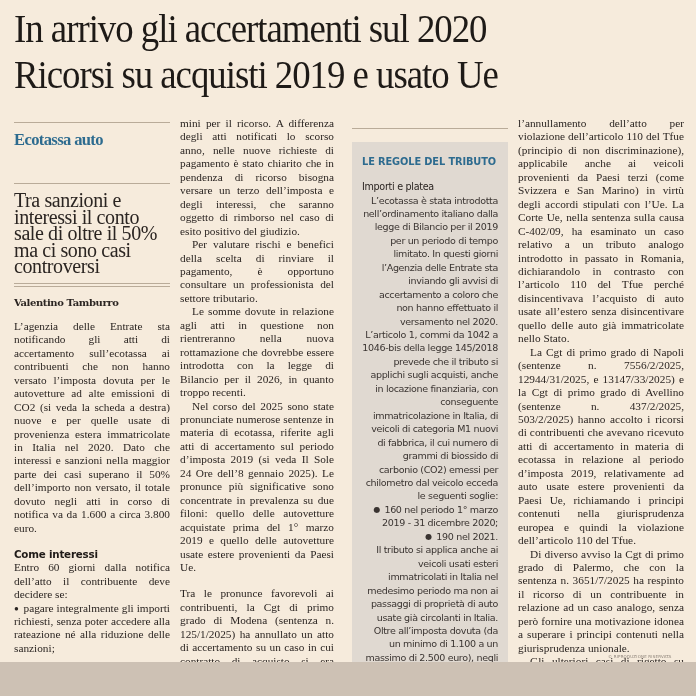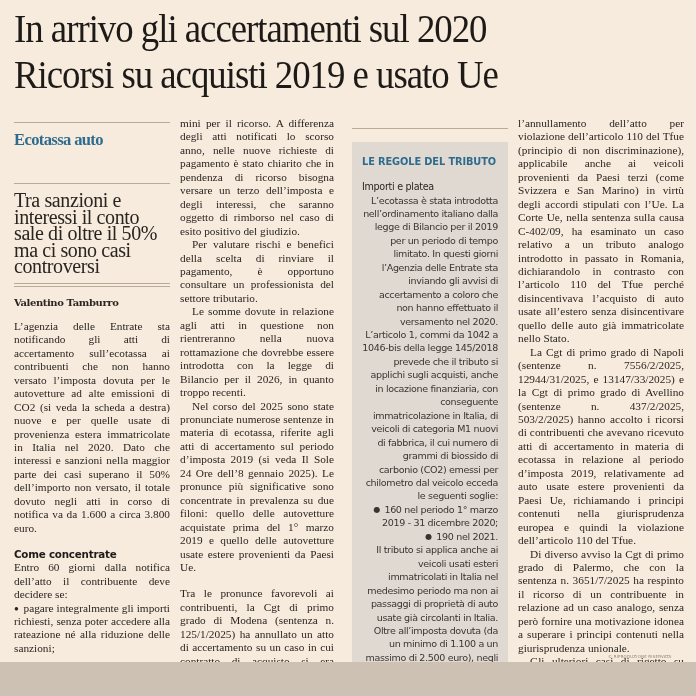--- a/index.html
+++ b/index.html
@@ -97,21 +97,21 @@
 <div class="col col1">
   <div class="rule"></div>
   <div class="kicker">Ecotassa auto</div>
   <div class="rule"></div>
   <div class="summary">Tra sanzioni e interessi il conto sale di oltre il 50% ma ci sono casi controversi</div>
   <div class="rule"></div>
   <div class="rule" style="margin-top:2px"></div>
   <div class="byline">Valentino Tamburro</div>
   <p>L’agenzia delle Entrate sta notificando gli atti di accertamento sull’ecotassa ai contribuenti che non hanno versato l’imposta dovuta per le autovetture ad alte emissioni di CO2 (si veda la scheda a destra) nuove e per quelle usate di provenienza estera immatricolate in Italia nel 2020. Dato che interessi e sanzioni nella maggior parte dei casi superano il 50% dell’importo non versato, il totale dovuto negli atti in corso di notifica va da 1.600 a circa 3.800 euro.</p>
   <div class="gap"></div>
-  <div class="subhead">Come concentrate</div>
+  <div class="subhead">Come interessi</div>
   <p>Entro 60 giorni dalla notifica dell’atto il contribuente deve decidere se:</p>
   <p class="bullet">pagare integralmente gli importi richiesti, senza poter accedere alla rateazione né alla riduzione delle sanzioni;</p>
 
 </div>
 
 <div class="col col2">
   <p style="text-align:justify">mini per il ricorso. A differenza degli atti notificati lo scorso anno, nelle nuove richieste di pagamento è stato chiarito che in pendenza di ricorso bisogna versare un terzo dell’imposta e degli interessi, che saranno oggetto di rimborso nel caso di esito positivo del giudizio.</p>
   <p class="indent">Per valutare rischi e benefici della scelta di rinviare il pagamento, è opportuno consultare un professionista del settore tributario.</p>
   <p class="indent">Le somme dovute in relazione agli atti in questione non rientreranno nella nuova rottamazione che dovrebbe essere introdotta con la legge di Bilancio per il 2026, in quanto troppo recenti.</p>
   <p class="indent">Nel corso del 2025 sono state pronunciate numerose sentenze in materia di ecotassa, riferite agli atti di accertamento sul periodo d’imposta 2019 (si veda Il Sole 24 Ore dell’8 gennaio 2025). Le pronunce più significative sono concentrate in prevalenza su due filoni: quello delle autovetture acquistate prima del 1° marzo 2019 e quello delle autovetture usate estere provenienti da Paesi Ue.</p>

